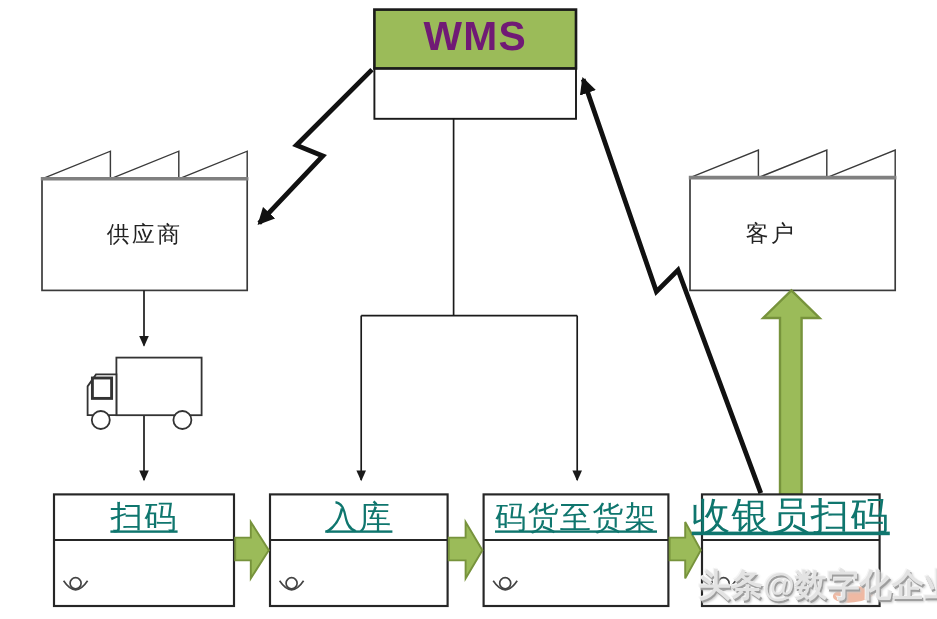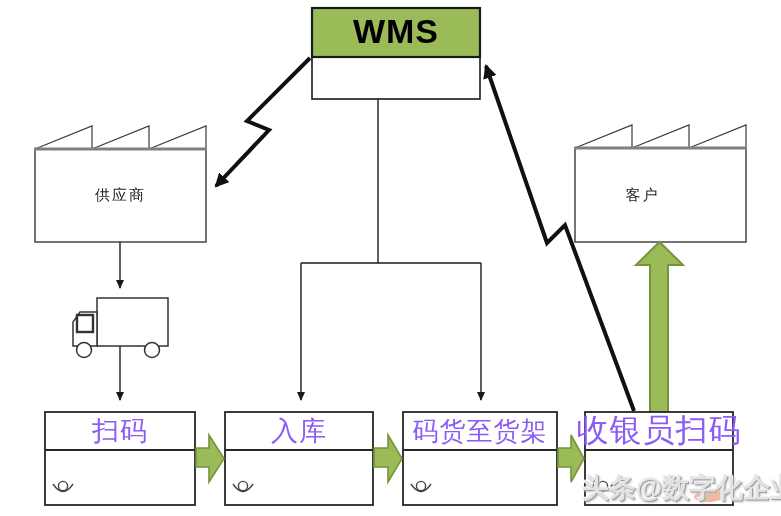--- a/index.html
+++ b/index.html
@@ -5,25 +5,25 @@
   html,body{margin:0;padding:0;background:#fff;}
   #stage{
     position:relative;width:781px;height:516px;background:#ffffff;overflow:hidden;
     font-family:"Liberation Sans", sans-serif;
   }
   #diagram-svg{position:absolute;left:0;top:0;z-index:1;}
   .lbl{
     position:absolute;display:flex;align-items:center;justify-content:center;
     color:#1a1a1a;z-index:2;white-space:nowrap;pointer-events:none;
   }
-  .wms-lbl{left:312px;top:8px;width:168px;height:47px;font-size:34px;font-weight:600;letter-spacing:1px;color:#000000;}
-  .factory-lbl{font-size:15px;letter-spacing:2px;color:#222;}
+  .wms-lbl{left:312px;top:8px;width:168px;height:47px;font-size:34px;font-weight:600;letter-spacing:1px;color:#701a75;}
+  .factory-lbl{font-size:19px;letter-spacing:2px;color:#222;}
   .supplier-lbl{left:35px;top:149px;width:171px;height:93px;}
   .customer-lbl{left:575px;top:148px;width:135px;height:94px;}
-  .proc-lbl{top:412px;height:38px;font-size:27px;color:#8b5cf6;letter-spacing:1px;}
+  .proc-lbl{top:412px;height:38px;font-size:27px;color:#0f766e;letter-spacing:1px;text-decoration:underline;}
   .proc-lbl-0{left:45px;width:150px;}
   .proc-lbl-1{left:225px;width:148px;}
   .proc-lbl-2{left:403px;width:154px;font-size:26px;}
   .proc-lbl-3{left:585px;width:148px;font-size:32px;}
   .watermark{
     left:582px;top:471px;width:198px;height:34px;z-index:3;
     font-size:27px;font-weight:700;color:#e3e3e3;
     text-shadow:1px 1px 0 #9e9e9e,-1px -1px 0 #f5f5f5,2px 2px 2px #c9c9c9;
     justify-content:flex-start;
   }

